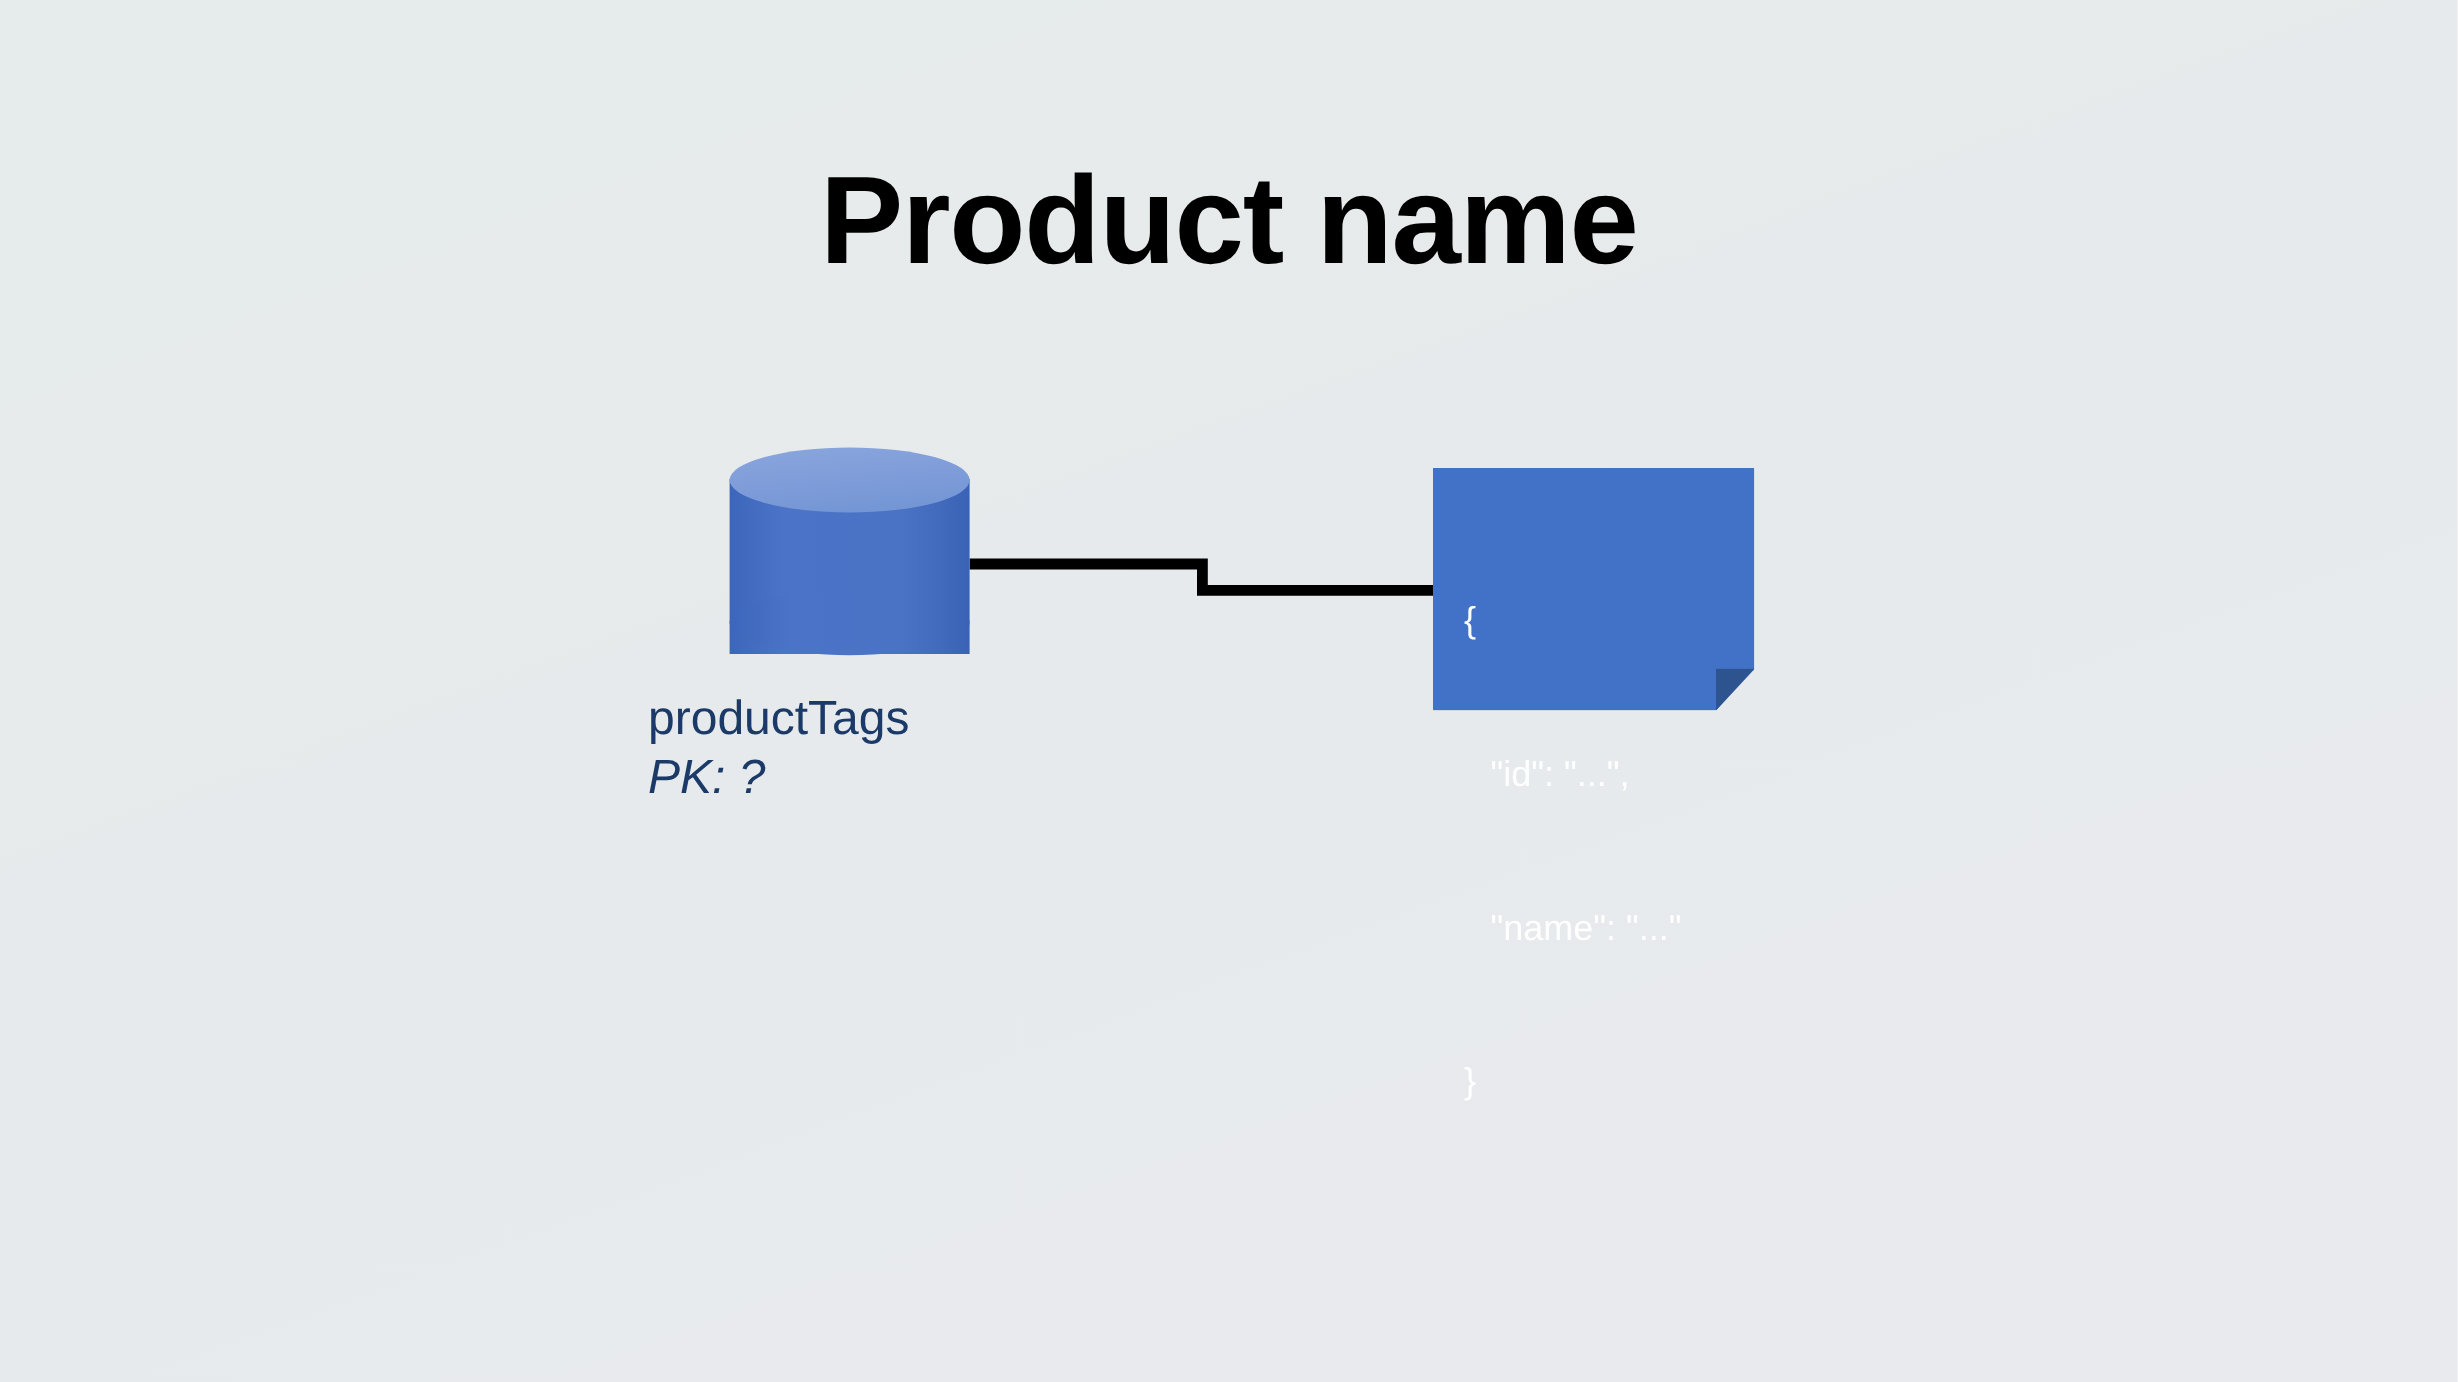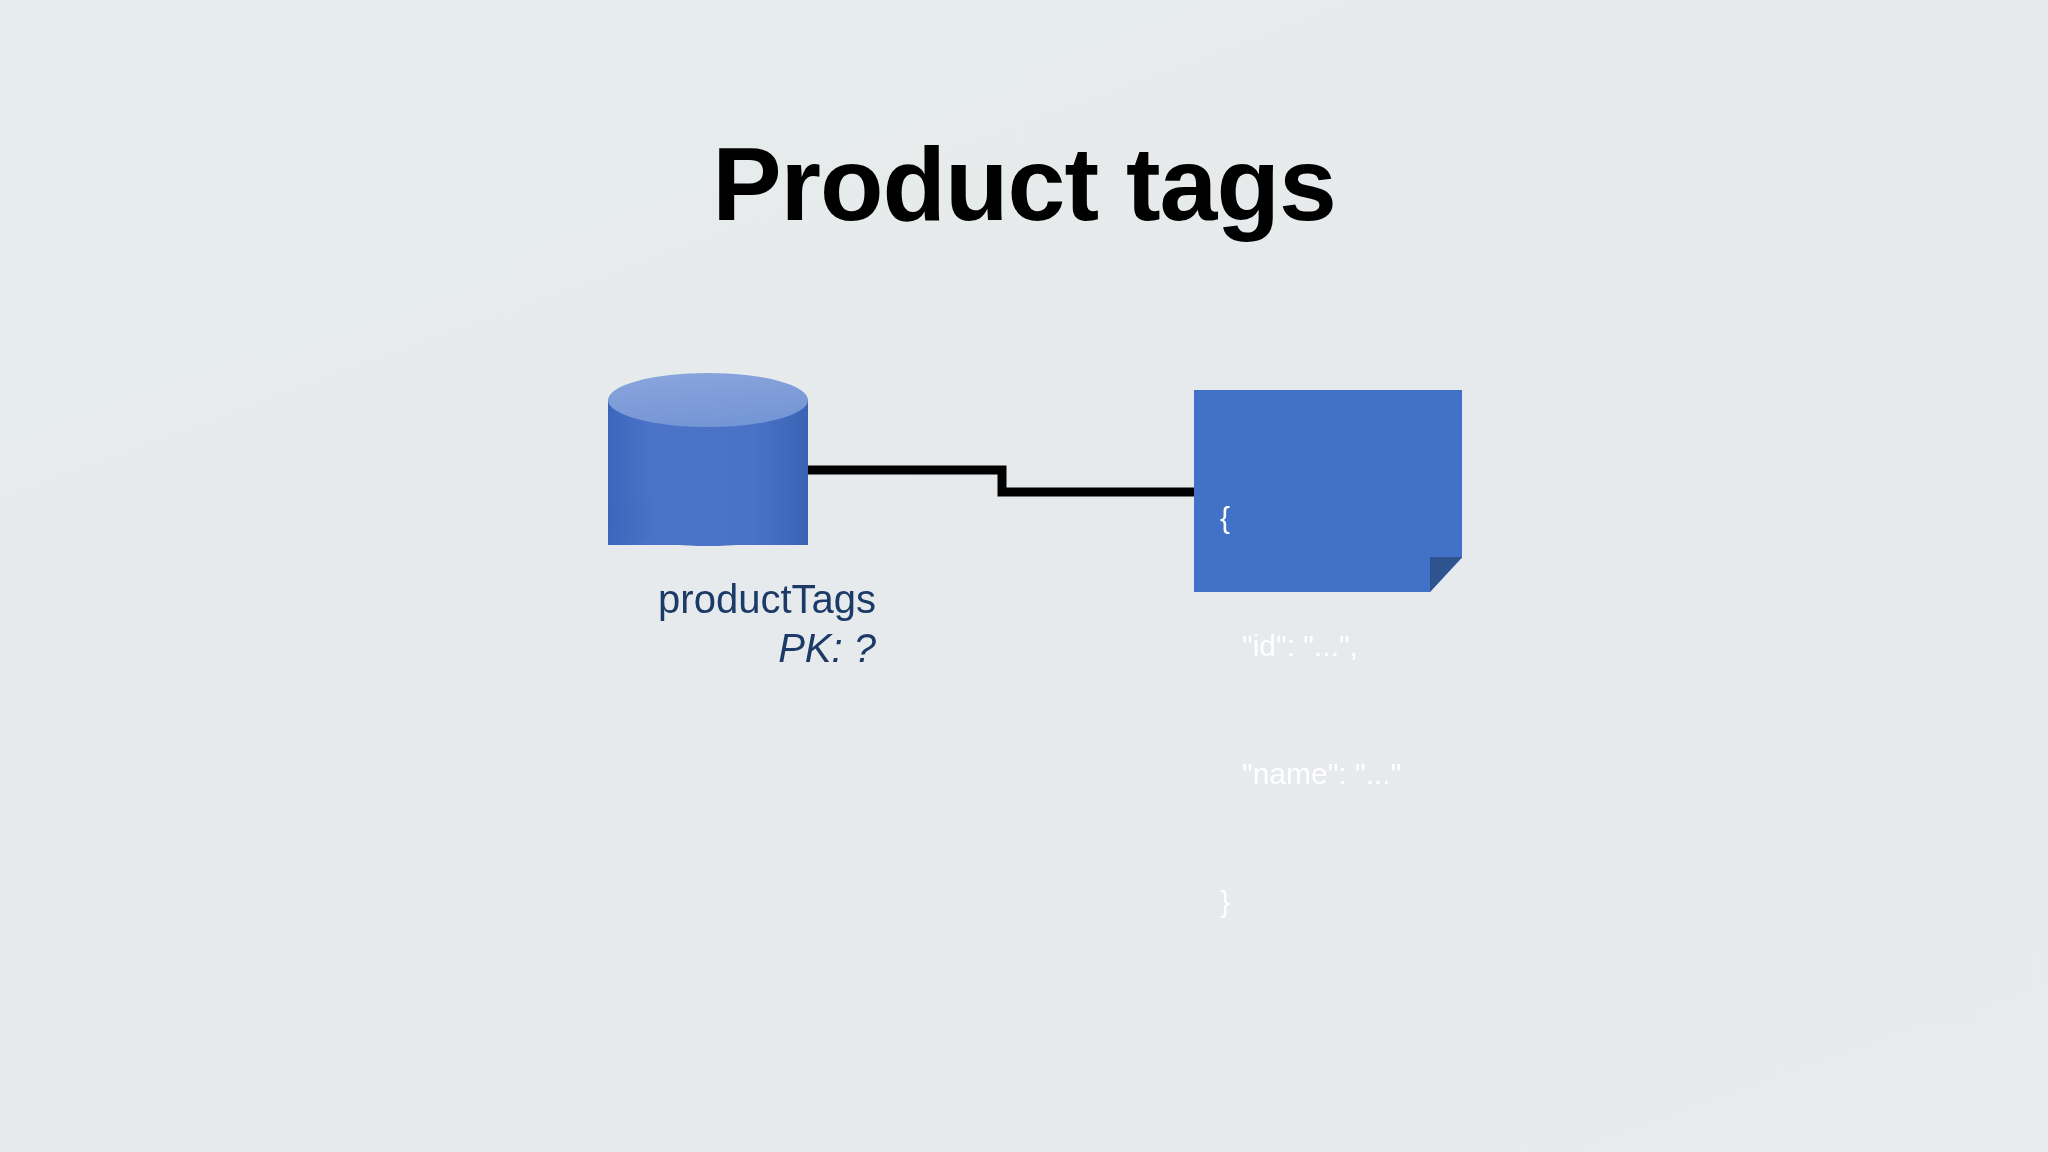--- a/index.html
+++ b/index.html
@@ -84,21 +84,21 @@
     width: 200px;
     height: 54px;
     border-radius: 50%;
     background: linear-gradient(175deg, #8aa6de 0%, #7d9bd8 55%, #7094d3 100%);
   }
   .db-labels {
     position: absolute;
     left: -60px;
     top: 210px;
     width: 336px;
-    text-align: right;
+    text-align: left;
     color: #1b3a67;
     font-size: 40px;
     line-height: 1.22;
     white-space: nowrap;
   }
   .db-label-sub {
     display: block;
     font-style: italic;
   }
 
@@ -151,21 +151,21 @@
   }
   .doc-line.indent {
     padding-left: 22px;
   }
 </style>
 </head>
 <body>
 
 <div class="slide">
 
-  <h1 class="slide-title">Product tags</h1>
+  <h1 class="slide-title">Product name</h1>
 
   <div class="diagram">
 
     <svg class="connector" viewBox="0 0 2048 1152" width="2048" height="1152" aria-hidden="true">
       <polyline points="808,470 1002,470 1002,492 1196,492" fill="none" stroke="#000000" stroke-width="9" stroke-linecap="butt" stroke-linejoin="miter"></polyline>
     </svg>
 
     <div class="db-node">
       <div class="cylinder">
         <div class="cyl-body"></div>

